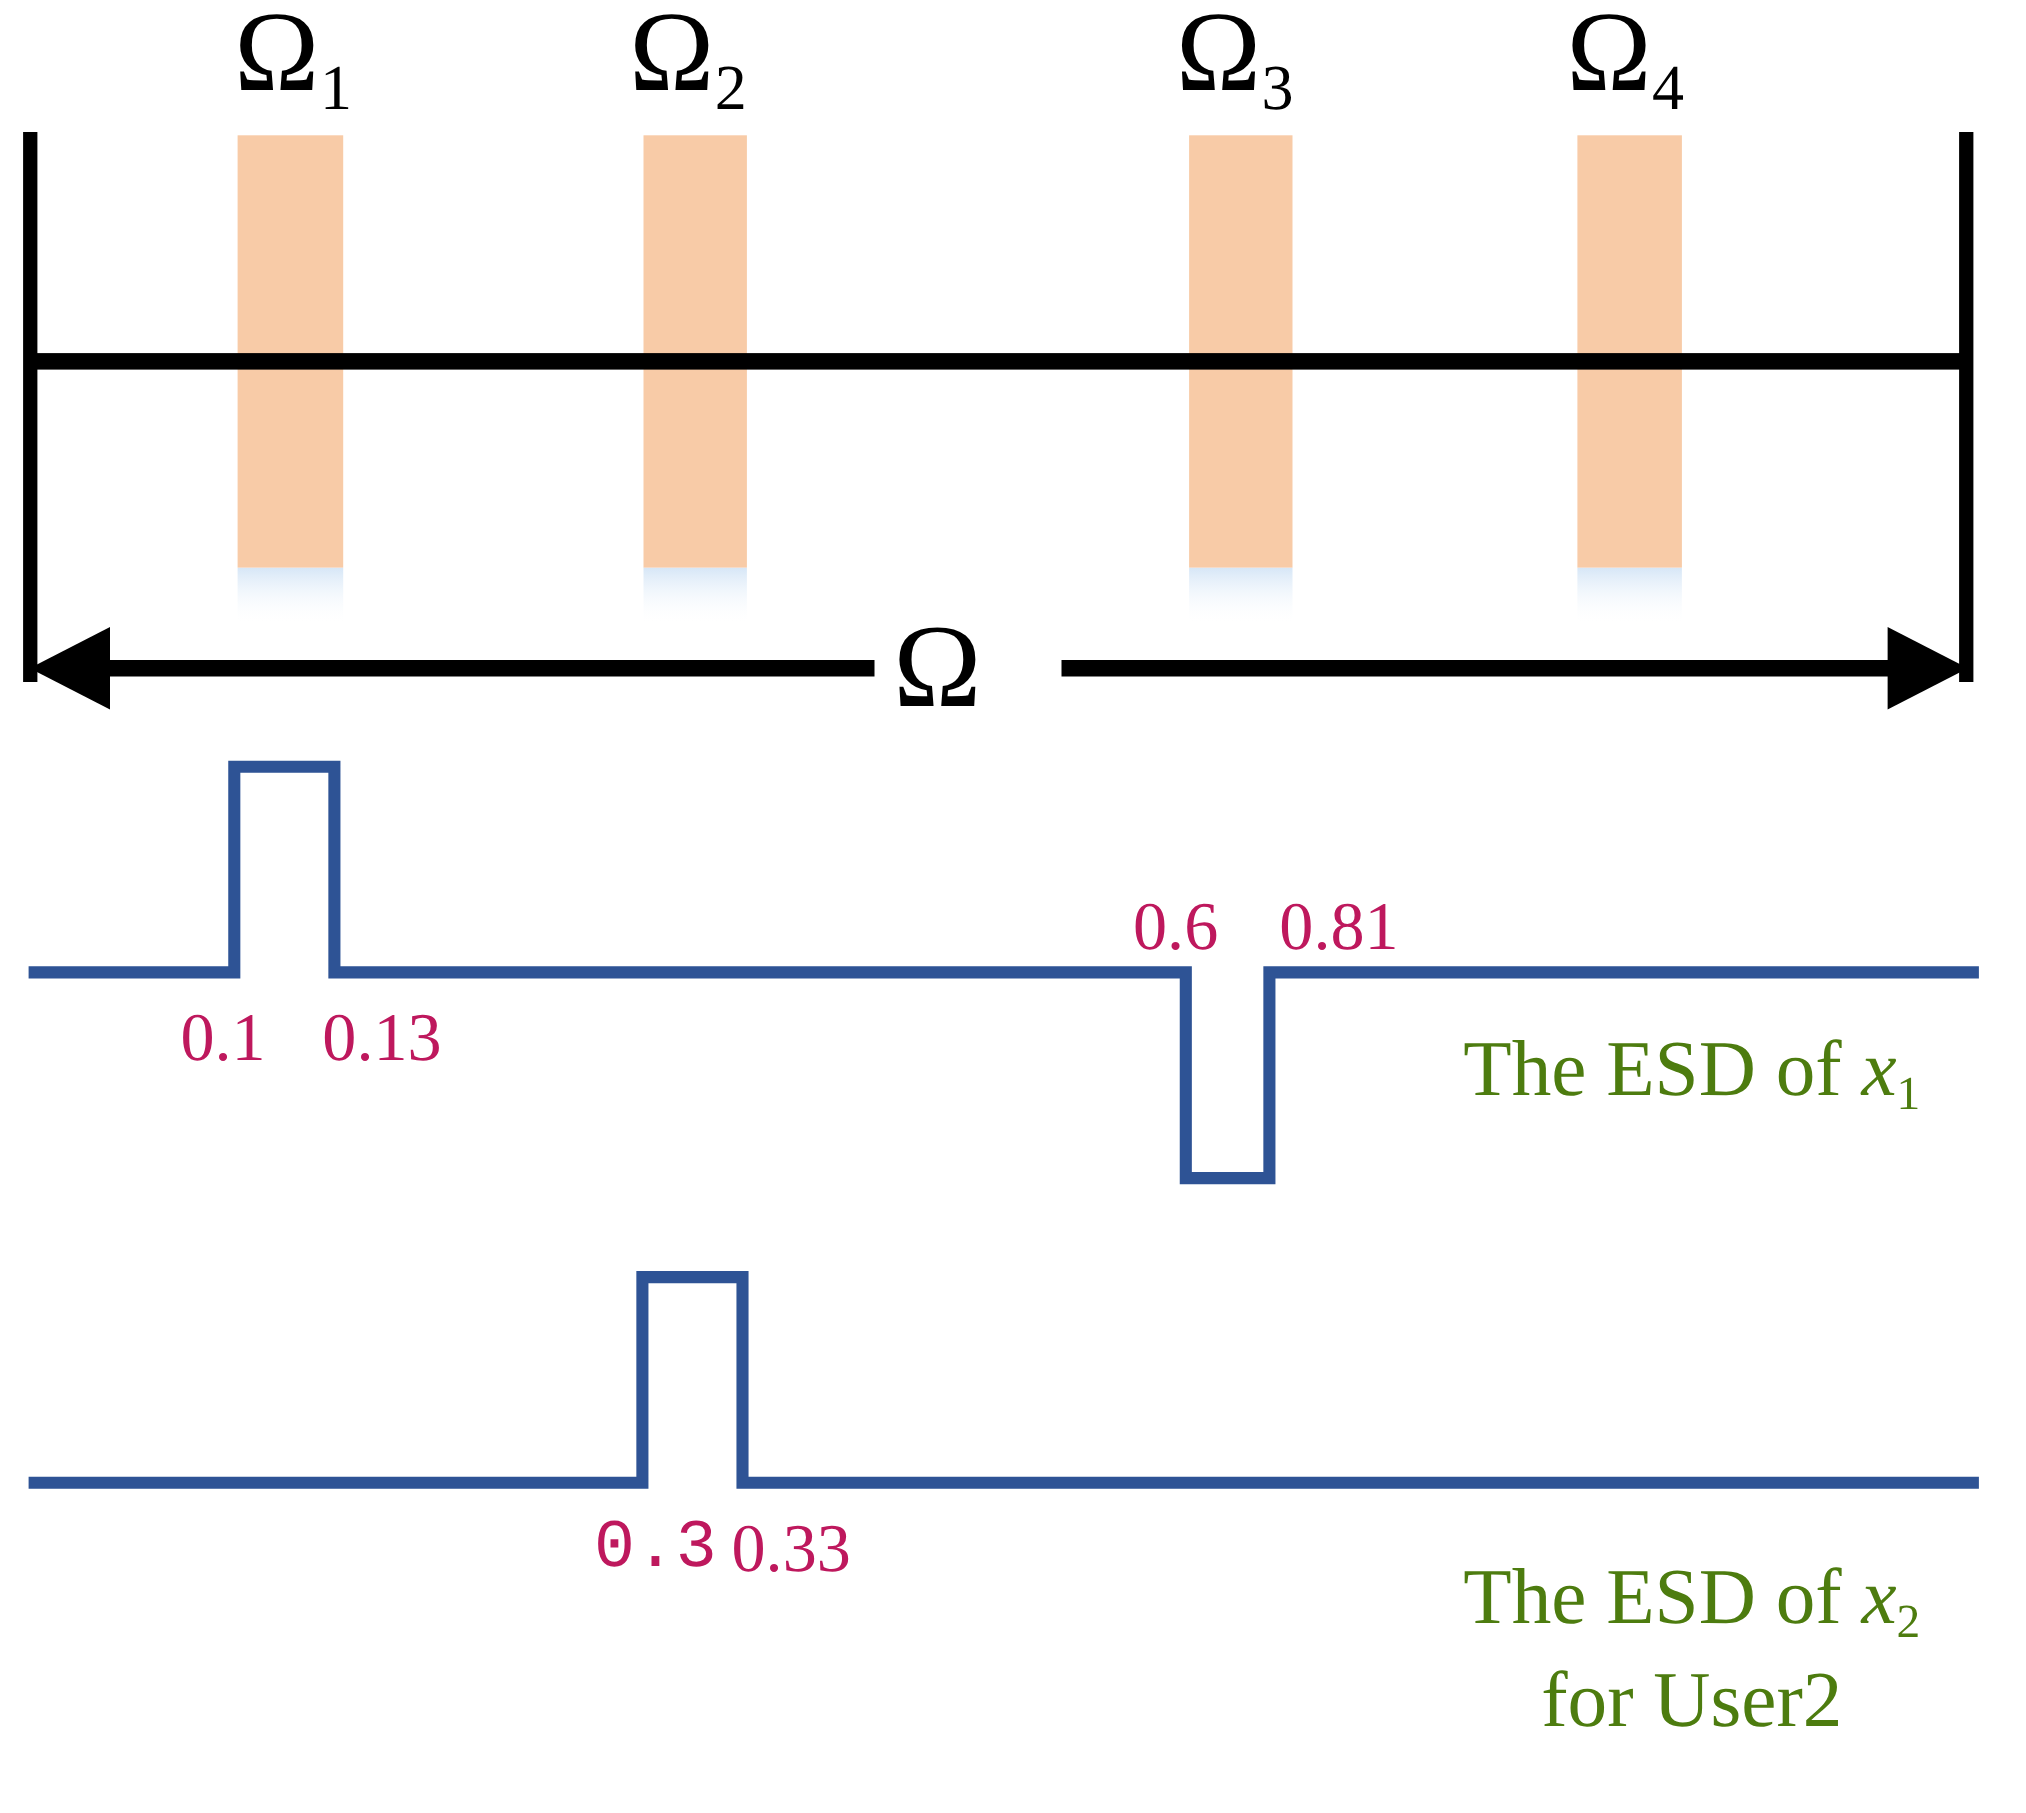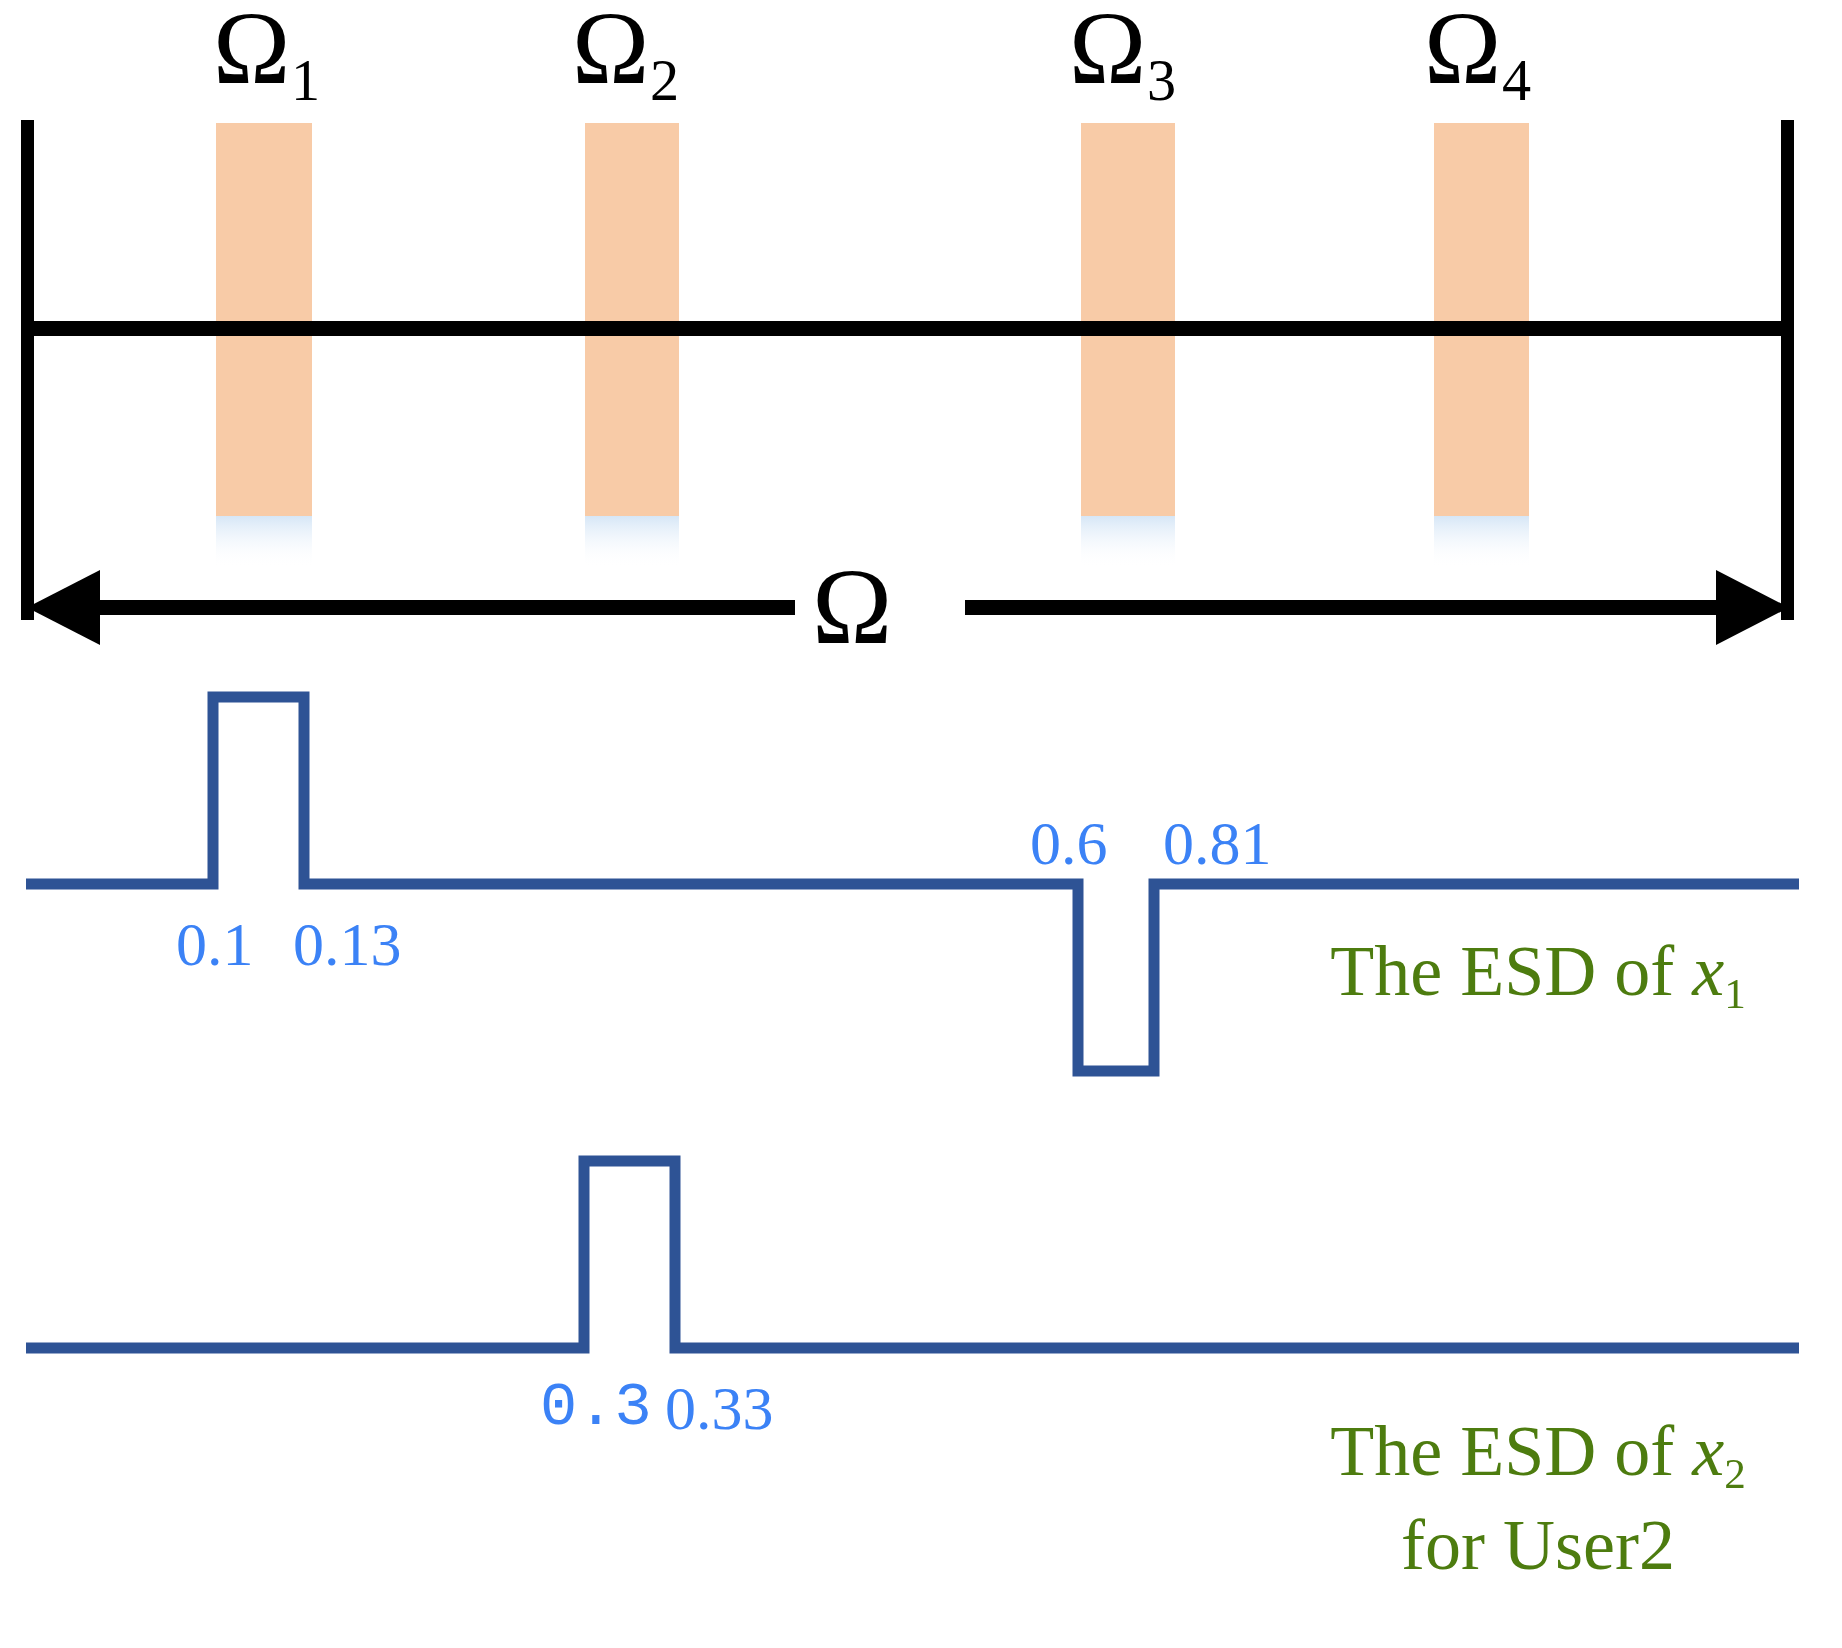--- a/index.html
+++ b/index.html
@@ -38,21 +38,21 @@
     vertical-align: baseline;
     position: relative;
     top: 0.30em;
     left: 0.01em;
   }
   .tick-label {
     position: absolute;
     font-family: "Liberation Serif", "DejaVu Serif", serif;
     font-size: 62px;
     line-height: 1;
-    color: #3b82f6;
+    color: #be185d;
     white-space: nowrap;
   }
   .caption {
     position: absolute;
     font-family: "Liberation Serif", "DejaVu Serif", serif;
     font-size: 72px;
     line-height: 1.30;
     color: #4d7c0f;
     white-space: nowrap;
     text-align: center;
@@ -123,21 +123,21 @@
   <div class="omega-label" style="left:1424px; top:-4px;">
     <span>Ω</span><sub>4</sub>
   </div>
 
   <div class="omega-label" style="left:812px; top:553px; font-size:108px;">Ω</div>
 
   <svg class="layer" viewBox="0 0 1842 1648" preserveAspectRatio="none">
     <polyline fill="none" stroke="#2e5395" stroke-width="11" stroke-linejoin="miter" stroke-linecap="butt" points="26,884 213,884 213,697 304,697 304,884 1078,884 1078,1071 1154,1071 1154,884 1799,884"></polyline>
   </svg>
 
-  <div class="tick-label" style="left:176px; top:913px;text-align:center;">0.1</div>
+  <div class="tick-label" style="left:164px; top:913px;text-align:center;">0.1</div>
   <div class="tick-label" style="left:293px; top:913px;">0.13</div>
   <div class="tick-label" style="left:1030px; top:812px;">0.6</div>
   <div class="tick-label" style="left:1163px; top:812px;">0.81</div>
 
   <div class="caption" style="left:1258px; top:925px; width:560px;">
     <span class="line1">
       <span>The ESD of </span><span class="var">x</span><sub>1</sub>
     </span>
   </div>
 

